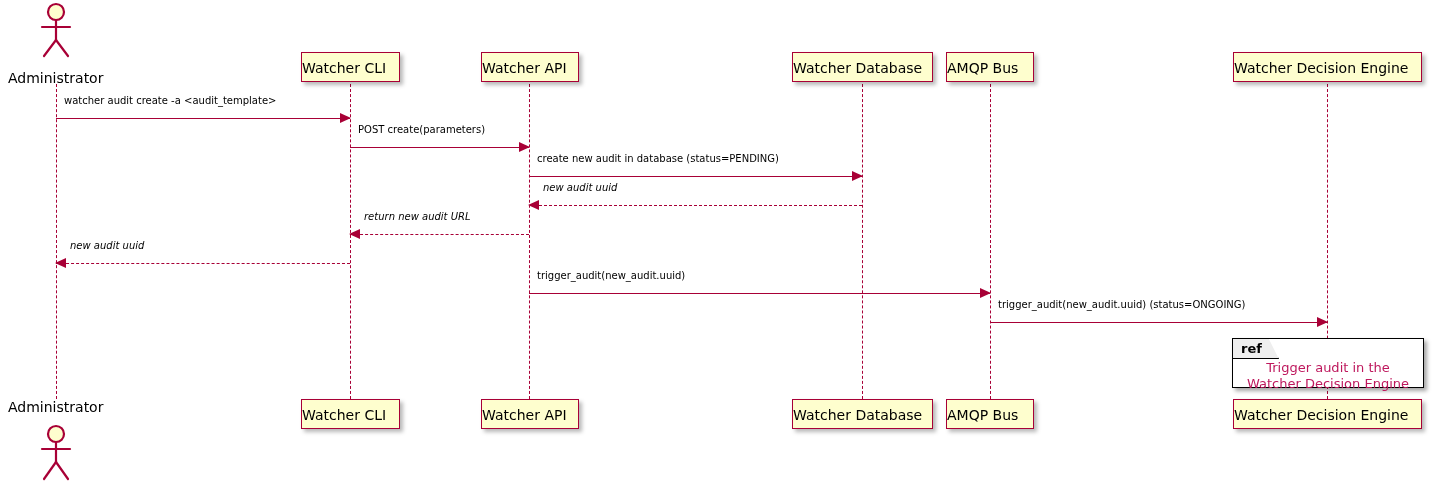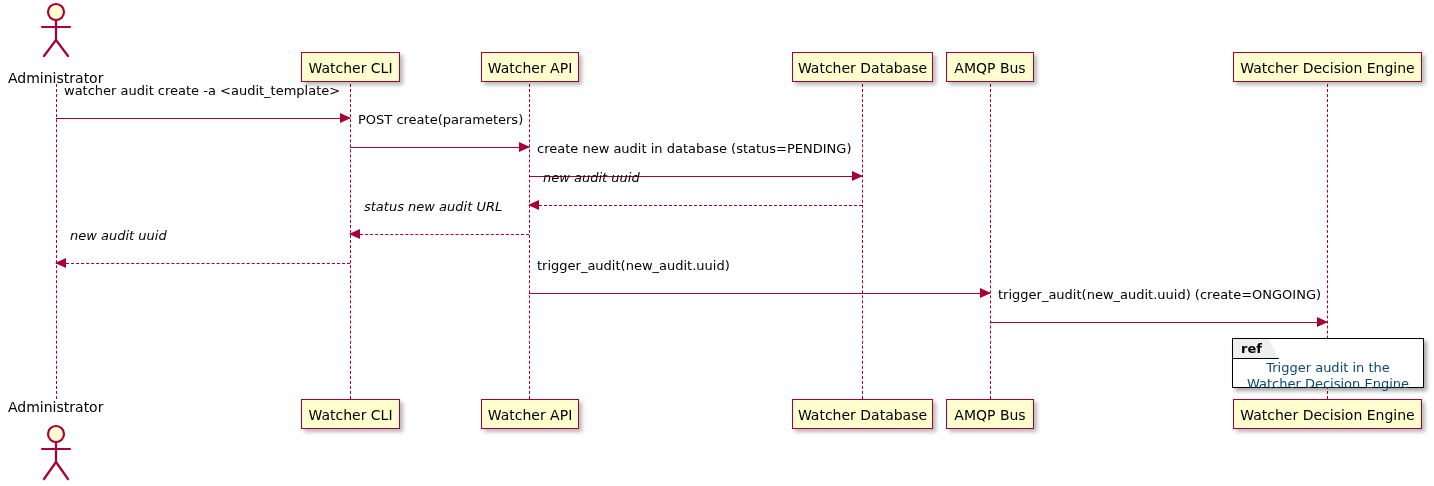--- a/index.html
+++ b/index.html
@@ -30,21 +30,20 @@
   
   .participant {
     position: absolute;
     box-sizing: border-box;
     background: #FEFECE;
     border: 1.5px solid #A80036;
     color: #000000;
     font-size: 14px;
     line-height: 30px;
     height: 30px;
-    text-align: center;
     white-space: nowrap;
     box-shadow: 3px 3px 4px rgba(0,0,0,0.28);
   }
 
   
   .actor {
     position: absolute;
     width: 40px;
     height: 56px;
   }
@@ -82,22 +81,22 @@
   .msg.right .head {
     right: -1px;
     border-left: 11px solid #A80036;
   }
   .msg.left .head {
     left: -1px;
     border-right: 11px solid #A80036;
   }
   .msg .label {
     position: absolute;
-    bottom: 20px;
-    font-size: 13px;
+    bottom: 12px;
+    font-size: 10px;
     color: #000000;
     white-space: nowrap;
   }
   .msg.right .label { left: 8px; }
   .msg.left  .label { left: 14px; font-style: italic; }
 
   
   .ref-box {
     position: absolute;
     box-sizing: border-box;
@@ -122,21 +121,21 @@
     clip-path: polygon(0 0, calc(100% - 10px) 0, 100% 100%, 0 100%);
   }
   .ref-body {
     position: absolute;
     left: 0;
     top: 21px;
     width: 100%;
     text-align: center;
     font-size: 13px;
     line-height: 16px;
-    color: #0c4a6e;
+    color: #be185d;
   }
 </style>
 </head>
 <body>
 
 <div id="diagram">
 
   <div class="lifeline" style="left:56px;"></div>
   <div class="lifeline" style="left:350px;"></div>
   <div class="lifeline" style="left:529px;"></div>
@@ -202,39 +201,39 @@
 
   <div class="msg left dashed" style="left:529px; top:205px; width:333px;">
     <div class="line"></div>
     <div class="head"></div>
     <div class="label">new audit uuid</div>
   </div>
 
   <div class="msg left dashed" style="left:350px; top:234px; width:179px;">
     <div class="line"></div>
     <div class="head"></div>
-    <div class="label">status new audit URL</div>
+    <div class="label">return new audit URL</div>
   </div>
 
   <div class="msg left dashed" style="left:56px; top:263px; width:294px;">
     <div class="line"></div>
     <div class="head"></div>
     <div class="label">new audit uuid</div>
   </div>
 
   <div class="msg right solid" style="left:529px; top:293px; width:461px;">
     <div class="line"></div>
     <div class="head"></div>
     <div class="label">trigger_audit(new_audit.uuid)</div>
   </div>
 
   <div class="msg right solid" style="left:990px; top:322px; width:337px;">
     <div class="line"></div>
     <div class="head"></div>
-    <div class="label">trigger_audit(new_audit.uuid) (create=ONGOING)</div>
+    <div class="label">trigger_audit(new_audit.uuid) (status=ONGOING)</div>
   </div>
 
   <div class="ref-box" style="left:1232px; top:331px; width:192px; height:50px;">
     <div class="ref-tab">ref</div>
     <div class="ref-body">
       <div>Trigger audit in the</div>
       <div>Watcher Decision Engine</div>
     </div>
   </div>
 

